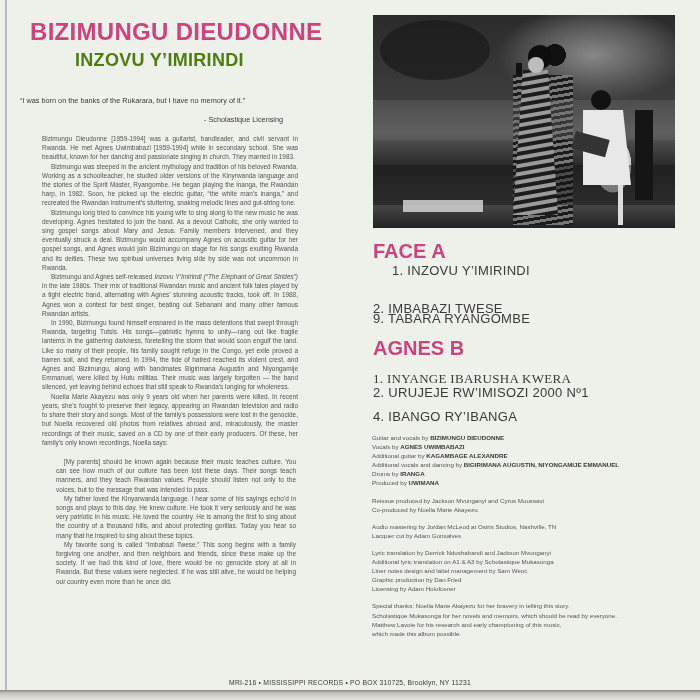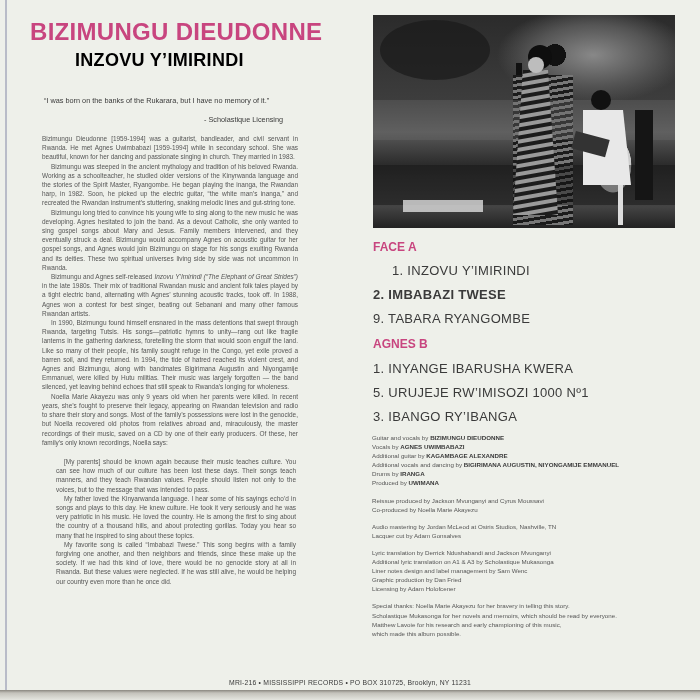--- a/index.html
+++ b/index.html
@@ -18,24 +18,24 @@
     background:linear-gradient(#8a8780, #c4c2bb 30%, #e4e5df);
   }
   .title {
     position:absolute; left:30px; top:18px;
     font-weight:bold; font-size:24px; letter-spacing:0.3px;
     color:#c8457f; white-space:nowrap;
   }
   .subtitle {
     position:absolute; left:75px; top:50px;
     font-weight:bold; font-size:18px; letter-spacing:0.3px;
-    color:#000000; white-space:nowrap;
+    color:#4d7c0f; white-space:nowrap;
   }
   .epigraph {
-    position:absolute; left:44px; top:96px; width:265px;
+    position:absolute; left:20px; top:96px; width:265px;
     font-size:7.3px; color:#3a3a3a; white-space:nowrap;
   }
   .epigraph-attr {
     position:absolute; left:204px; top:115px;
     font-size:7.3px; color:#3a3a3a; white-space:nowrap;
   }
   .body-text {
     position:absolute; left:42px; top:134px; width:256px;
     font-size:6.45px; line-height:9.2px; color:#555;
     text-align:justify;
@@ -56,21 +56,21 @@
       radial-gradient(circle 12px at 182px 40px, #111 0%, #111 90%, transparent 92%),
       radial-gradient(ellipse 120px 60px at 220px 40px, #888 0%, #555 50%, transparent 80%),
       linear-gradient(#2b2b2b 0%, #3d3d3d 40%, #595959 55%, #2c2c2c 70%, #444 90%, #222 100%);
   }
   .photo-fig {
     position:absolute; left:373px; top:15px; width:302px; height:213px;
   }
 
   .face-heading {
     position:absolute; left:373px;
-    font-weight:bold; font-size:12px; color:#c8457f; white-space:nowrap;
+    font-weight:bold; font-size:20px; color:#c8457f; white-space:nowrap;
   }
   .track {
     position:absolute; left:373px;
     font-size:13px; color:#3a3a3a; letter-spacing:0.3px; white-space:nowrap;
   }
   .credits {
     position:absolute; left:372px; top:433px; width:320px;
     font-size:6.2px; line-height:9.1px; color:#555;
   }
   .credits .grp { margin-bottom:8px; }
@@ -124,27 +124,27 @@
   <rect x="143" y="48" width="6" height="12" fill="#111"></rect>
   <circle cx="228" cy="85" r="10" fill="#111"></circle>
   <path d="M210 95 L250 95 L258 170 L210 170 Z" fill="#e8e8e8"></path>
   <rect x="200" y="120" width="35" height="18" fill="#333" transform="rotate(15 217 129)"></rect>
   <rect x="245" y="170" width="5" height="40" fill="#ddd"></rect>
   <rect x="262" y="95" width="18" height="90" fill="#151515"></rect>
 </svg>
 
 <div class="face-heading" style="top:240px;">FACE A</div>
 <div class="track" style="top:263px;margin-left:19px;">1. INZOVU Y’IMIRINDI</div>
-<div class="track" style="top:287px;font-weight:bold;">2. IMBABAZI TWESE</div>
+<div class="track" style="top:301px;">2. IMBABAZI TWESE</div>
 <div class="track" style="top:311px;">9. TABARA RYANGOMBE</div>
 
 <div class="face-heading" style="top:337px;">AGNES B</div>
-<div class="track" style="top:361px;">1. INYANGE IBARUSHA KWERA</div>
-<div class="track" style="top:385px;">5. URUJEJE RW’IMISOZI 1000 Nº1</div>
-<div class="track" style="top:409px;">3. IBANGO RY’IBANGA</div>
+<div class="track" style="top:371px;font-family:Liberation Serif, serif;">1. INYANGE IBARUSHA KWERA</div>
+<div class="track" style="top:385px;">2. URUJEJE RW’IMISOZI 2000 Nº1</div>
+<div class="track" style="top:409px;">4. IBANGO RY’IBANGA</div>
 
 <div class="credits">
   <div class="grp">
     <div><span>Guitar and vocals by </span><b>BIZIMUNGU DIEUDONNE</b></div>
     <div><span>Vocals by </span><b>AGNES UWIMBABAZI</b></div>
     <div><span>Additional guitar by </span><b>KAGAMBAGE ALEXANDRE</b></div>
     <div><span>Additional vocals and dancing by </span><b>BIGIRIMANA AUGUSTIN, NIYONGAMIJE EMMANUEL</b></div>
     <div><span>Drums by </span><b>IRANGA</b></div>
     <div><span>Produced by </span><b>UWIMANA</b></div>
   </div>

